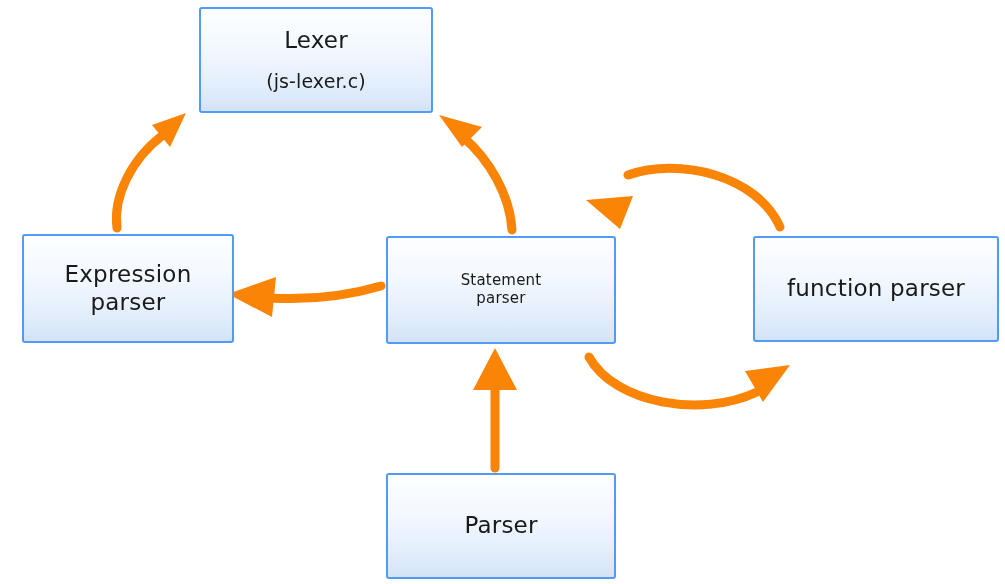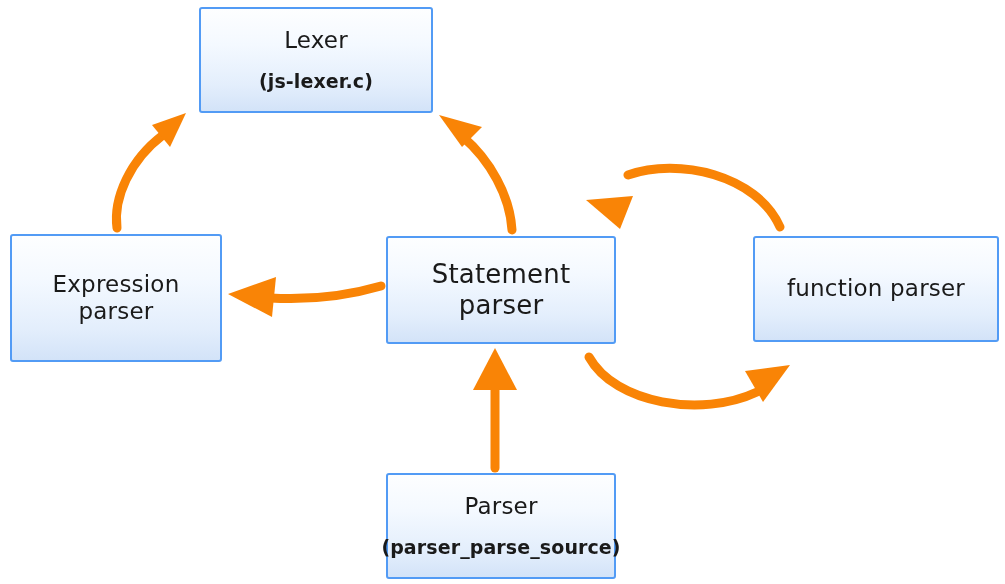--- a/index.html
+++ b/index.html
@@ -33,28 +33,27 @@
   .node-title {
     font-size: 23px;
     letter-spacing: 0.2px;
     white-space: nowrap;
   }
   .node-sub {
     font-size: 19px;
     letter-spacing: 0.1px;
     white-space: nowrap;
     margin-top: 16px;
-    font-weight: bold;
   }
-  .node-title.small { font-size: 26px; }
+  .node-title.small { font-size: 15px; }
   .node-sub.small { font-size: 18px; }
 
   
   #node-lexer      { left: 199px; top: 7px;   width: 234px; height: 106px; }
-  #node-expression { left: 10px;  top: 234px; width: 212px; height: 128px; }
+  #node-expression { left: 22px;  top: 234px; width: 212px; height: 109px; }
   #node-statement  { left: 386px; top: 236px; width: 230px; height: 108px; }
   #node-function   { left: 753px; top: 236px; width: 246px; height: 106px; }
   #node-parser     { left: 386px; top: 473px; width: 230px; height: 106px; }
 
   #arrow-layer {
     position: absolute;
     left: 0; top: 0;
     width: 1005px;
     height: 584px;
     pointer-events: none;
@@ -122,16 +121,15 @@
     <div class="node-title small">Statement</div>
     <div class="node-title small">parser</div>
   </div>
 
   <div class="node" id="node-function">
     <div class="node-title">function parser</div>
   </div>
 
   <div class="node" id="node-parser">
     <div class="node-title">Parser</div>
-    <div class="node-sub">(parser_parse_source)</div>
   </div>
 
 </div>
 
 </body></html>

